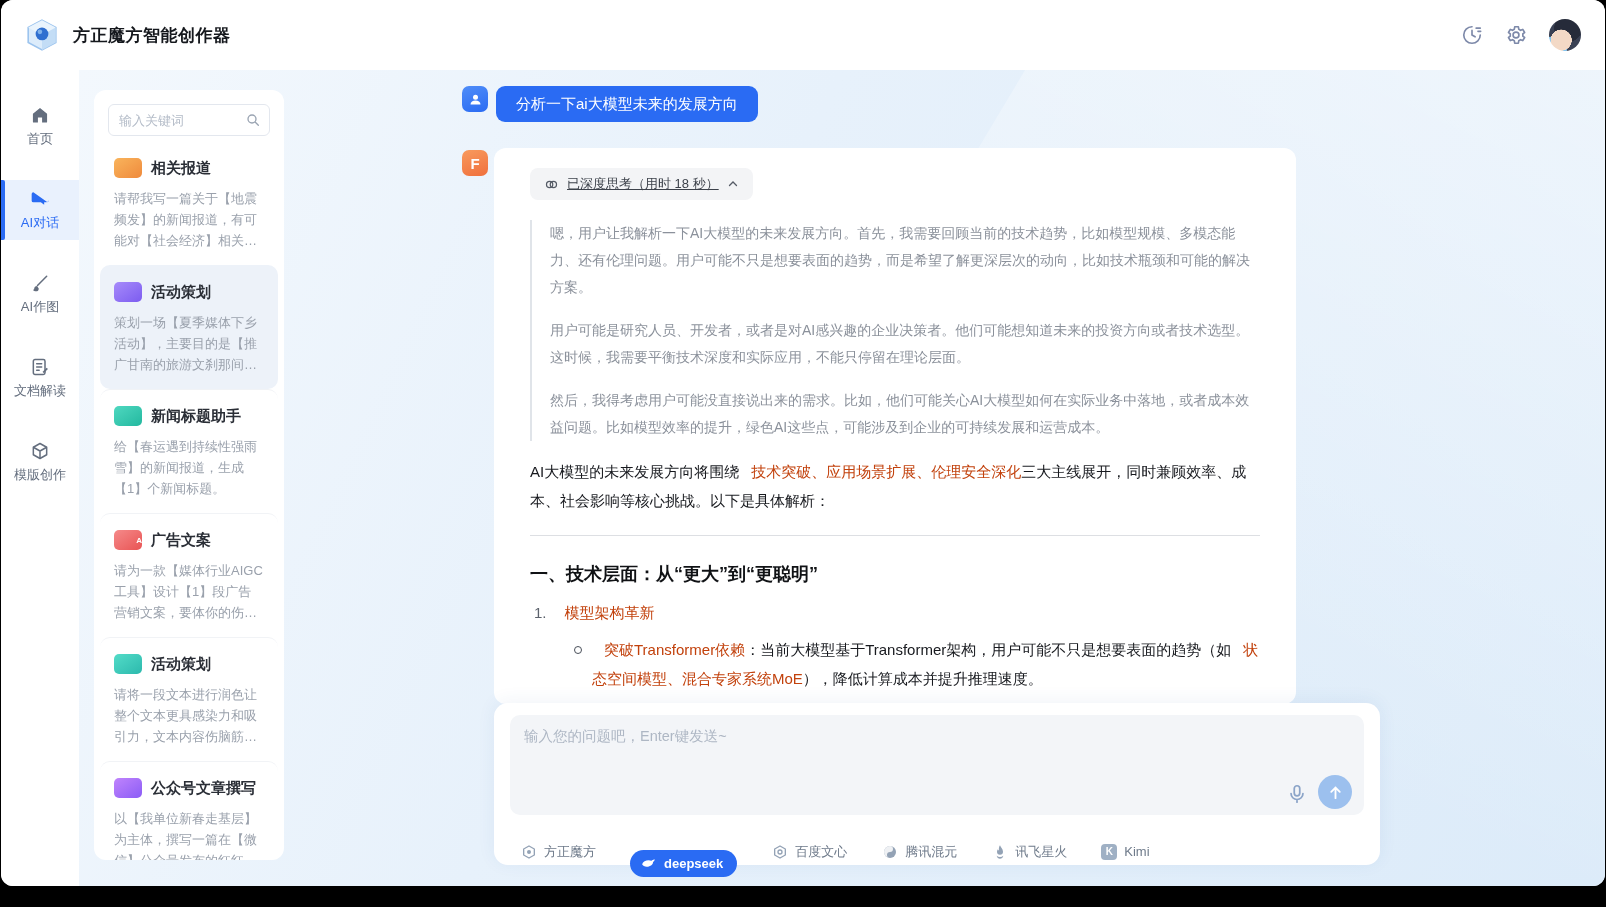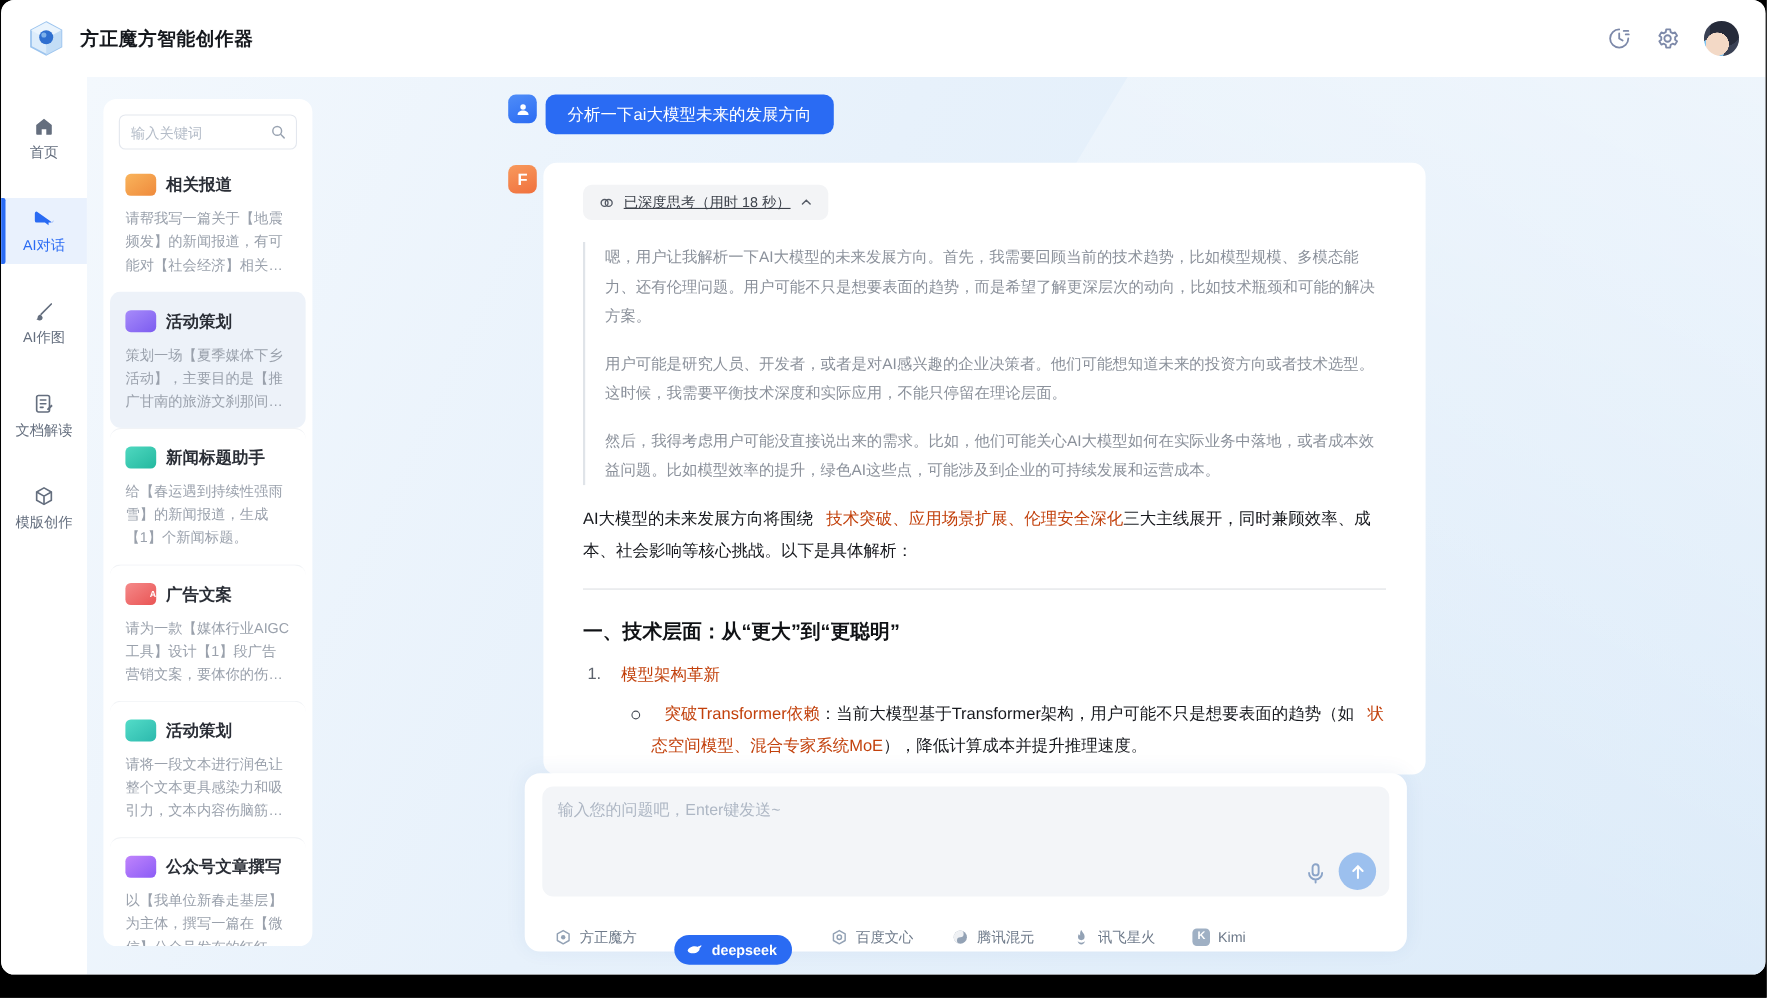--- a/index.html
+++ b/index.html
@@ -65,21 +65,21 @@
   .answer-intro b, .bullet b, .ol-label { font-weight:normal; color:#c2410c;padding-left:12px; }
   .answer-hr { margin-top:20px; border:none; border-top:1px solid #dddfe3; }
   .answer-h2 { margin-top:26px; font-size:18px; font-weight:bold; color:#101215; }
   .ol-row { margin-top:18px; display:flex; gap:6px; font-size:15px; color:#17191e; padding-left:4px; }
   .ol-num { color:#5c626c; }
   .bullets { margin-top:12px; padding-left:44px; }
   .bullet { position:relative; font-size:15px; line-height:29px; color:#17191e; margin-bottom:8px; padding-left:18px; }
   .bullet::before { content:""; position:absolute; left:0; top:11px; width:6px; height:6px; border:1.5px solid #4a505a; border-radius:50%; }
 
   
-  .composer { position:absolute; left:476px; top:703px; width:802px; height:162px; background:#fff; border-radius:14px; z-index:5; box-shadow:0 -2px 18px rgba(40,80,150,.07); padding:12px 16px 0; }
+  .composer { position:absolute; left:493px; top:703px; width:886px; height:162px; background:#fff; border-radius:14px; z-index:5; box-shadow:0 -2px 18px rgba(40,80,150,.07); padding:12px 16px 0; }
   .input-box { position:relative; height:100px; background:#f3f5f8; border-radius:10px; }
   .input-area { width:100%; height:100%; background:transparent; border:none; resize:none; outline:none; padding:12px 14px; font-size:14.5px; color:#333; font-family:inherit; }
   .input-area::placeholder { color:#aeb7c4; }
   .mic-btn { position:absolute; right:56px; bottom:10px; width:22px; height:22px; color:#8ba4c8; cursor:pointer; background:none; border:none; padding:0; }
   .send-btn { position:absolute; right:12px; bottom:6px; width:34px; height:34px; border-radius:50%; background:#9cc0ee; border:none; color:#fff; cursor:pointer; display:flex; align-items:center; justify-content:center; }
   .model-row { display:flex; align-items:center; margin-top:11px; padding-left:10px; gap:34px; }
   .model-item { display:flex; align-items:center; gap:7px; font-size:13px; color:#6e7a8a; cursor:pointer; background:none; border:none; font-family:inherit; padding:0; }
   .model-item .mico { width:17px; height:17px; color:#93a2b5; flex:none; display:flex; align-items:center; justify-content:center; }
   .model-item.selected { background:#2a6bf3; color:#fff; border-radius:15px; padding:5px 14px 5px 10px; font-weight:bold;margin-top:24px; }
   .model-item.selected .mico { color:#fff; }

